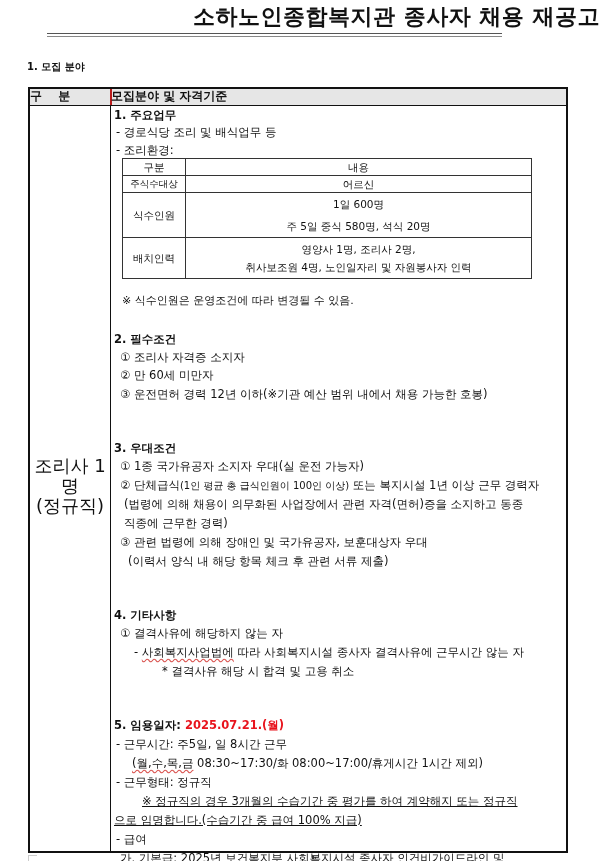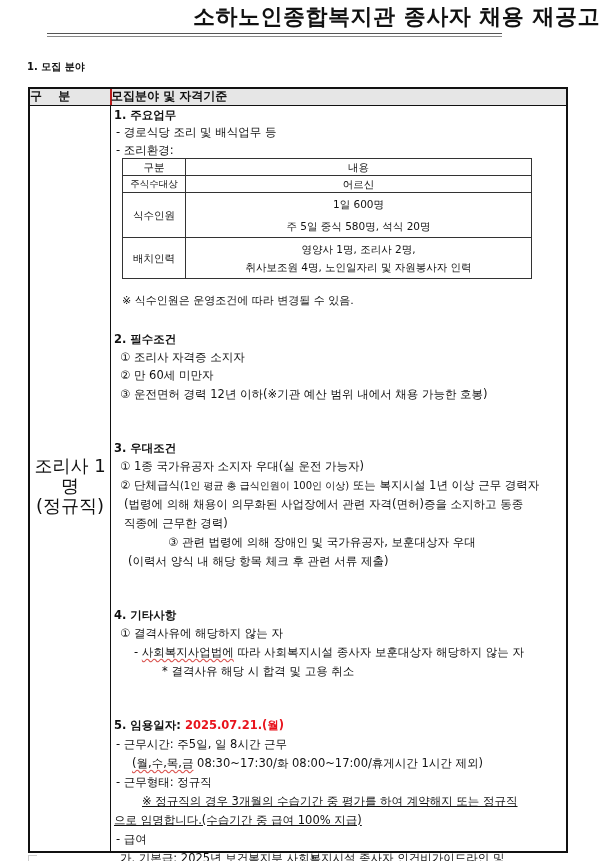--- a/index.html
+++ b/index.html
@@ -112,27 +112,27 @@
     <div class="line" style="top:260px;left:6px;">② 만 60세 미만자</div>
     <div class="line" style="top:279px;left:6px;">③ 운전면허 경력 12년 이하(※기관 예산 범위 내에서 채용 가능한 호봉)</div>
 
     <div class="line b" style="top:333px;">3. 우대조건</div>
     <div class="line" style="top:351px;left:6px;">① 1종 국가유공자 소지자 우대(실 운전 가능자)</div>
     <div class="line" style="top:370px;left:6px;">
       <span>② 단체급식</span><span class="small">(1인 평균 총 급식인원이 100인 이상)</span><span> 또는 복지시설 1년 이상 근무 경력자</span>
     </div>
     <div class="line" style="top:389px;left:10px;">(법령에 의해 채용이 의무화된 사업장에서 관련 자격(면허)증을 소지하고 동종</div>
     <div class="line" style="top:408px;left:10px;">직종에 근무한 경력)</div>
-    <div class="line" style="top:427px;left:6px;margin-left:48px;">③ 관련 법령에 의해 장애인 및 국가유공자, 보훈대상자 우대</div>
+    <div class="line" style="top:427px;left:6px;">③ 관련 법령에 의해 장애인 및 국가유공자, 보훈대상자 우대</div>
     <div class="line" style="top:446px;left:14px;">(이력서 양식 내   해당 항목 체크 후 관련 서류 제출)</div>
 
     <div class="line b" style="top:500px;">4. 기타사항</div>
     <div class="line" style="top:518px;left:6px;">① 결격사유에 해당하지 않는 자</div>
     <div class="line" style="top:537px;left:20px;">
-      <span>- </span><span class="squig">사회복지사업법에</span><span> 따라 사회복지시설 종사자 보훈대상자 해당하지 않는 자</span>
+      <span>- </span><span class="squig">사회복지사업법에</span><span> 따라 사회복지시설 종사자 결격사유에 근무시간 않는 자</span>
     </div>
     <div class="line" style="top:556px;left:20px;margin-left:28px;">* 결격사유 해당 시 합격 및 고용 취소</div>
 
     <div class="line" style="top:610px;">
       <span class="b">5. 임용일자: </span><span class="red">2025.07.21.(월)</span>
     </div>
     <div class="line" style="top:629px;left:2px;">- 근무시간: 주5일, 일 8시간 근무</div>
     <div class="line" style="top:648px;left:18px;">
       <span class="squig">(월,수,목,금</span><span> 08:30~17:30/화 08:00~17:00/휴게시간 1시간 제외)</span>
     </div>

